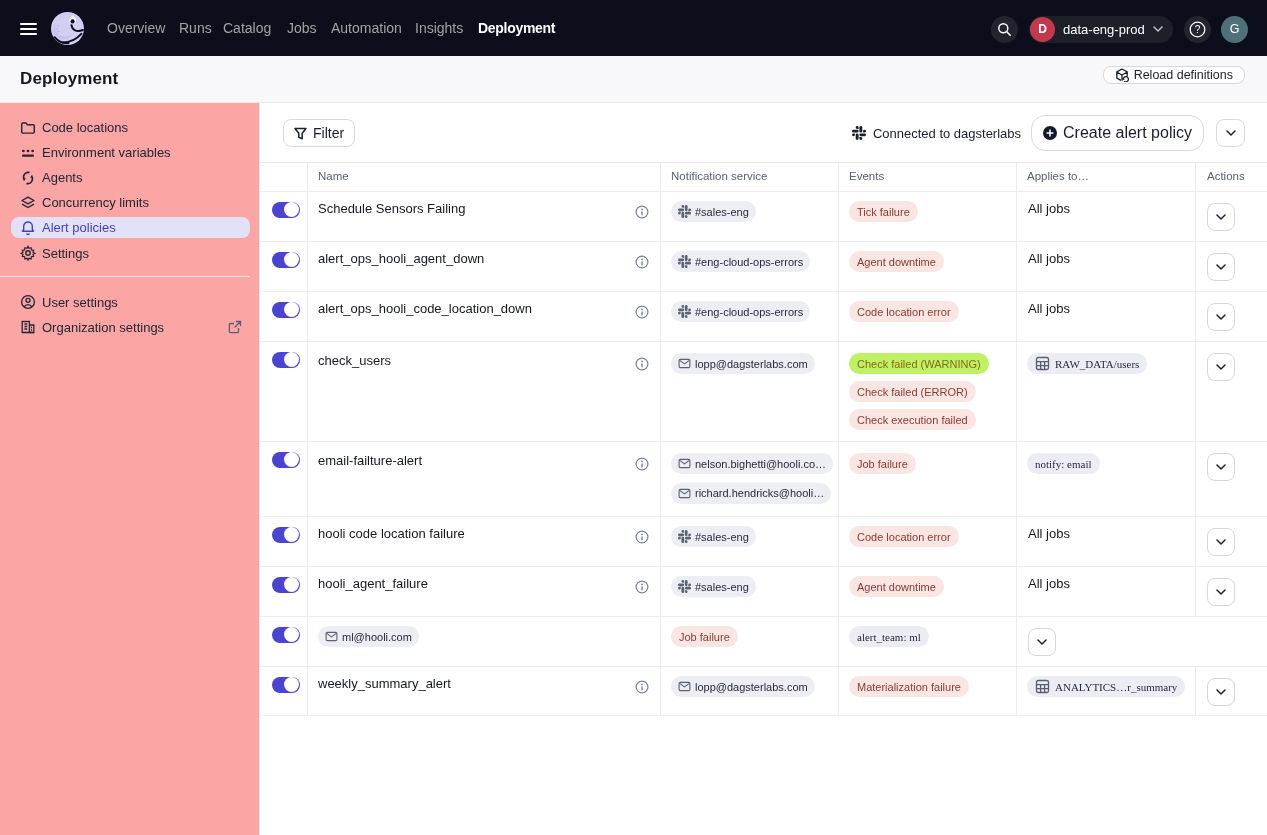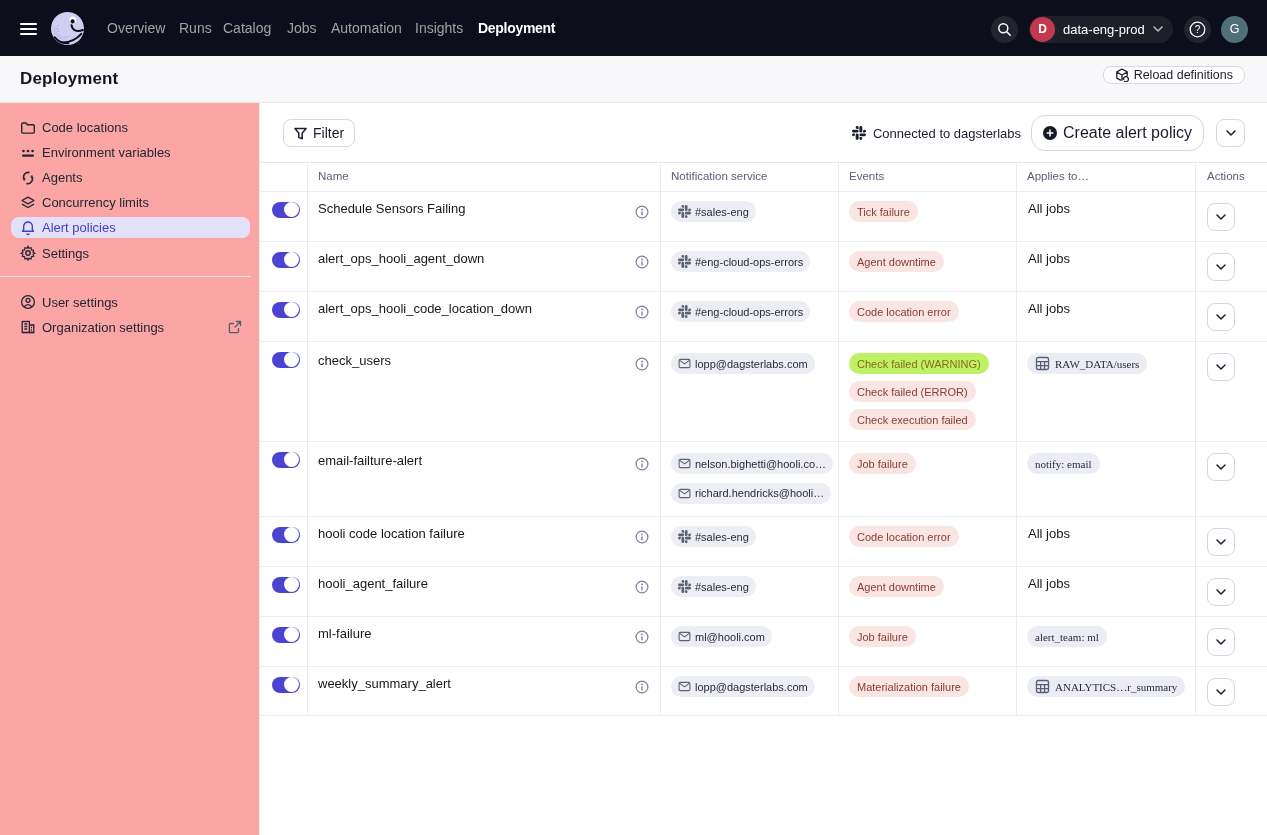--- a/index.html
+++ b/index.html
@@ -454,28 +454,20 @@
             <svg width="10" height="6" viewBox="0 0 10 6">
               <path d="M1 1 L5 5 L9 1" stroke="#1b2030" stroke-width="1.5" fill="none" stroke-linecap="round" stroke-linejoin="round"></path>
             </svg>
           </div>
         </div>
   </div>
       <div class="trow" style="height:50px">
     <div class="c-tgl">
           <div class="toggle"></div>
         </div>
-    <div class="c-name">
-          <span class="nm">ml-failure</span>
-          <svg width="14" height="14" viewBox="0 0 14 14" fill="none">
-            <circle cx="7" cy="7" r="5.9" stroke="#7a8197" stroke-width="1.2"></circle>
-            <circle cx="7" cy="4.4" r="0.9" fill="#7a8197"></circle>
-            <rect x="6.3" y="6.2" width="1.4" height="4.2" rx="0.7" fill="#7a8197"></rect>
-          </svg>
-        </div>
     <div class="c-stack">
           <span class="pill "><svg width="13" height="13" viewBox="0 0 14 14" fill="none" stroke="#5a6274" stroke-width="1.2">
               <rect x="1.2" y="2.6" width="11.6" height="8.8" rx="1.3"></rect>
               <path d="M1.8 3.6 L7 7.4 L12.2 3.6"></path>
             </svg>ml@hooli.com</span>
         </div>
     <div class="c-stack">
           <span class="pill red">Job failure</span>
         </div>
     <div class="c-stack">

